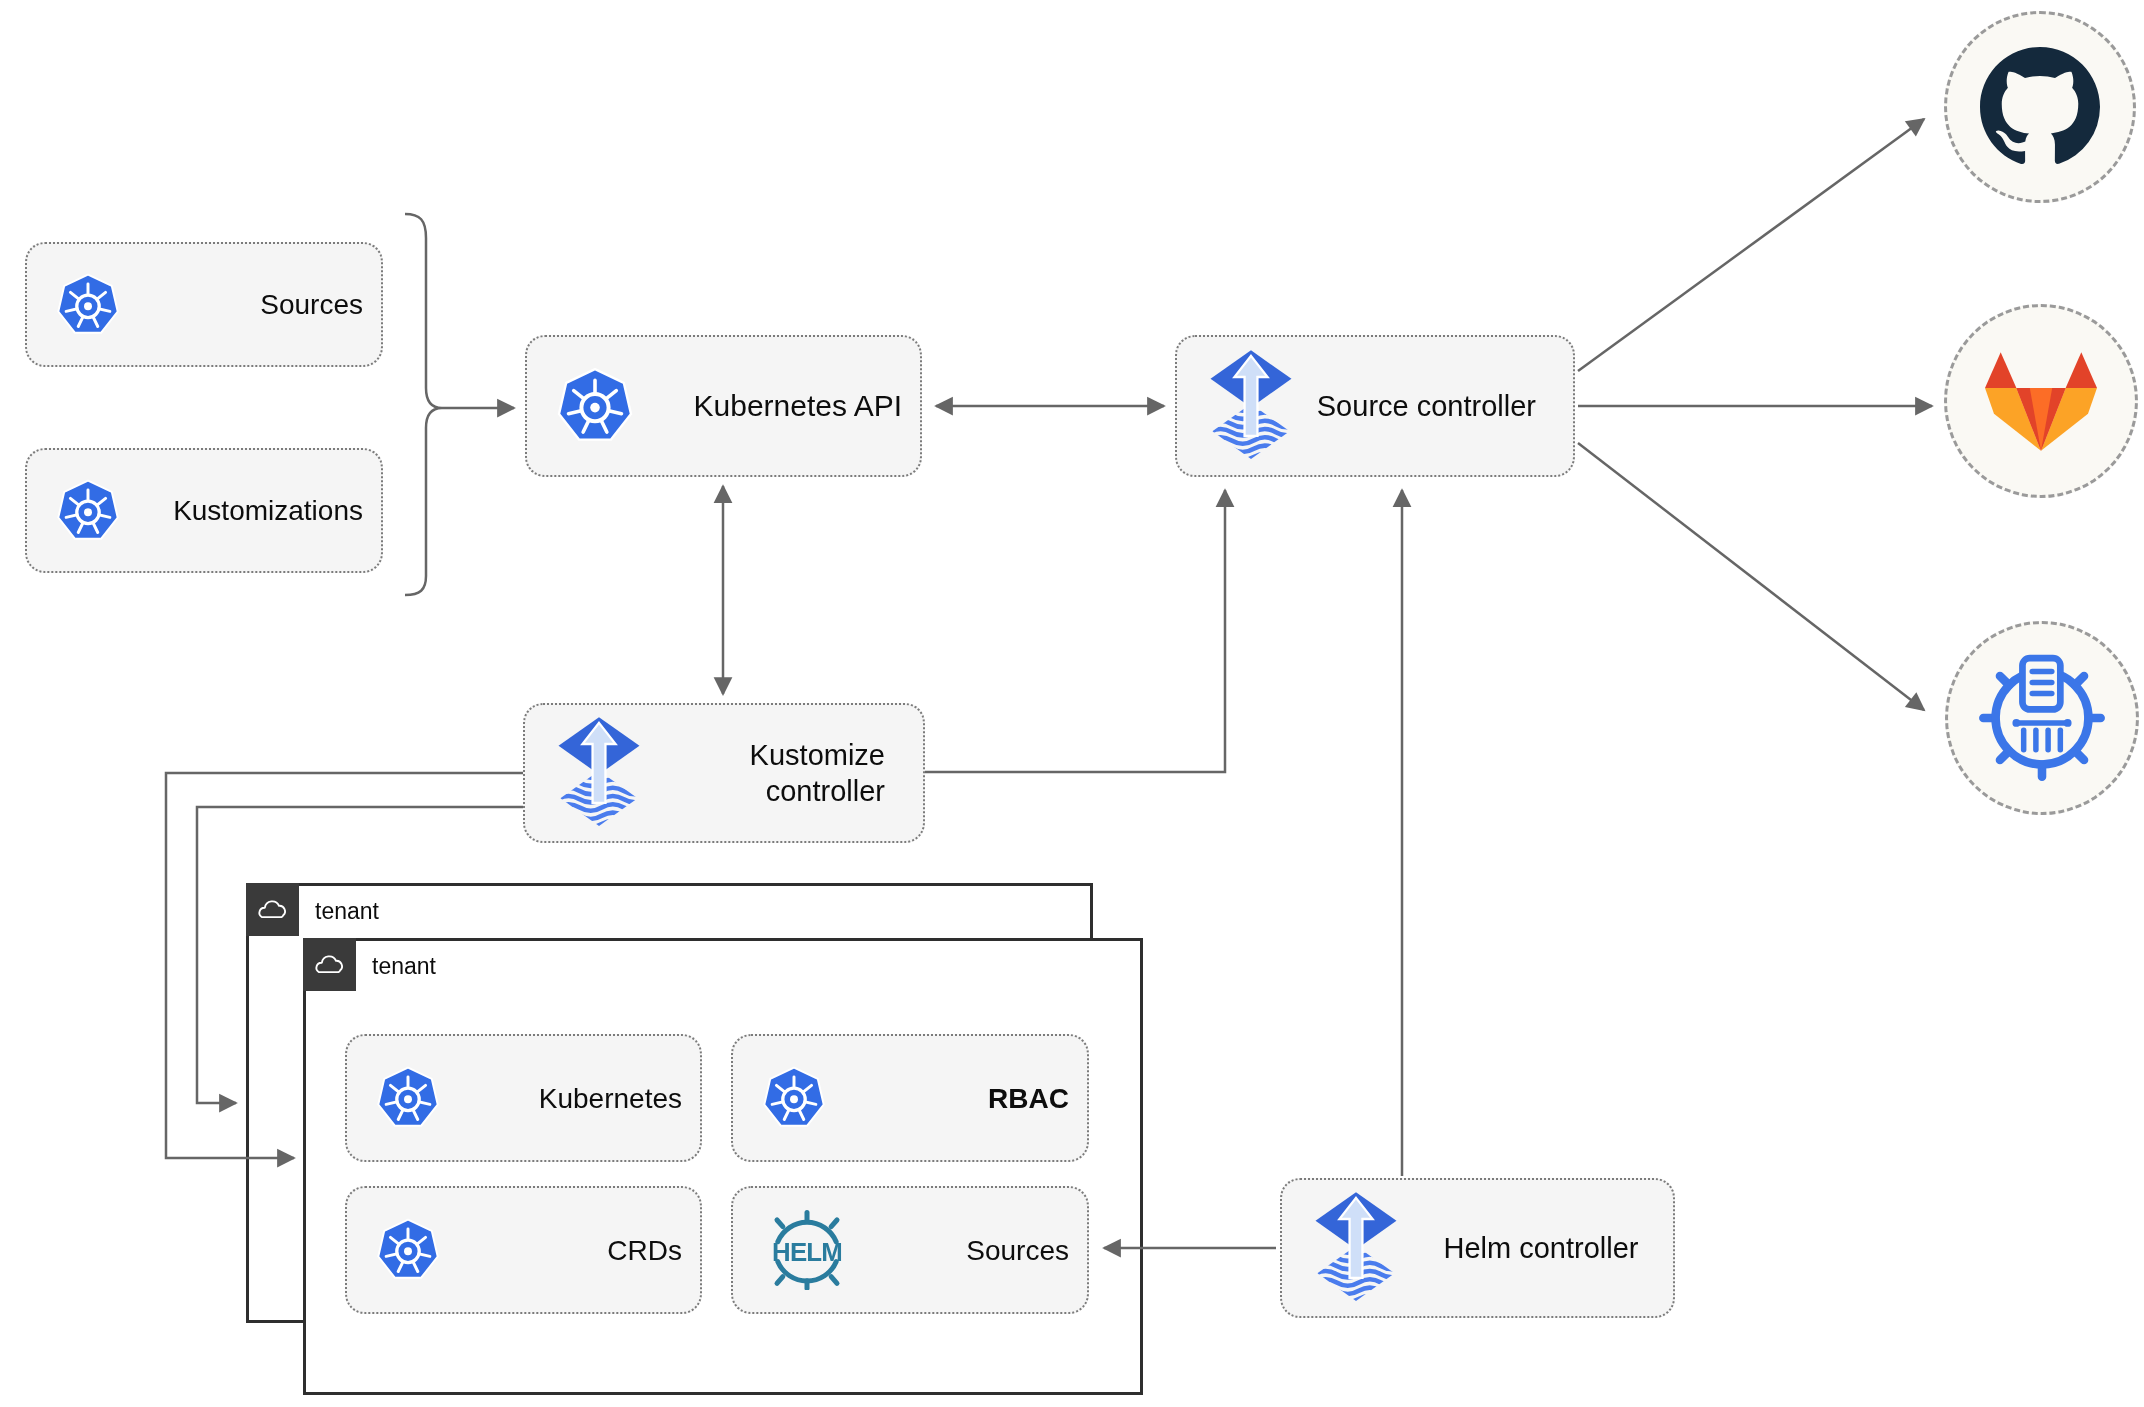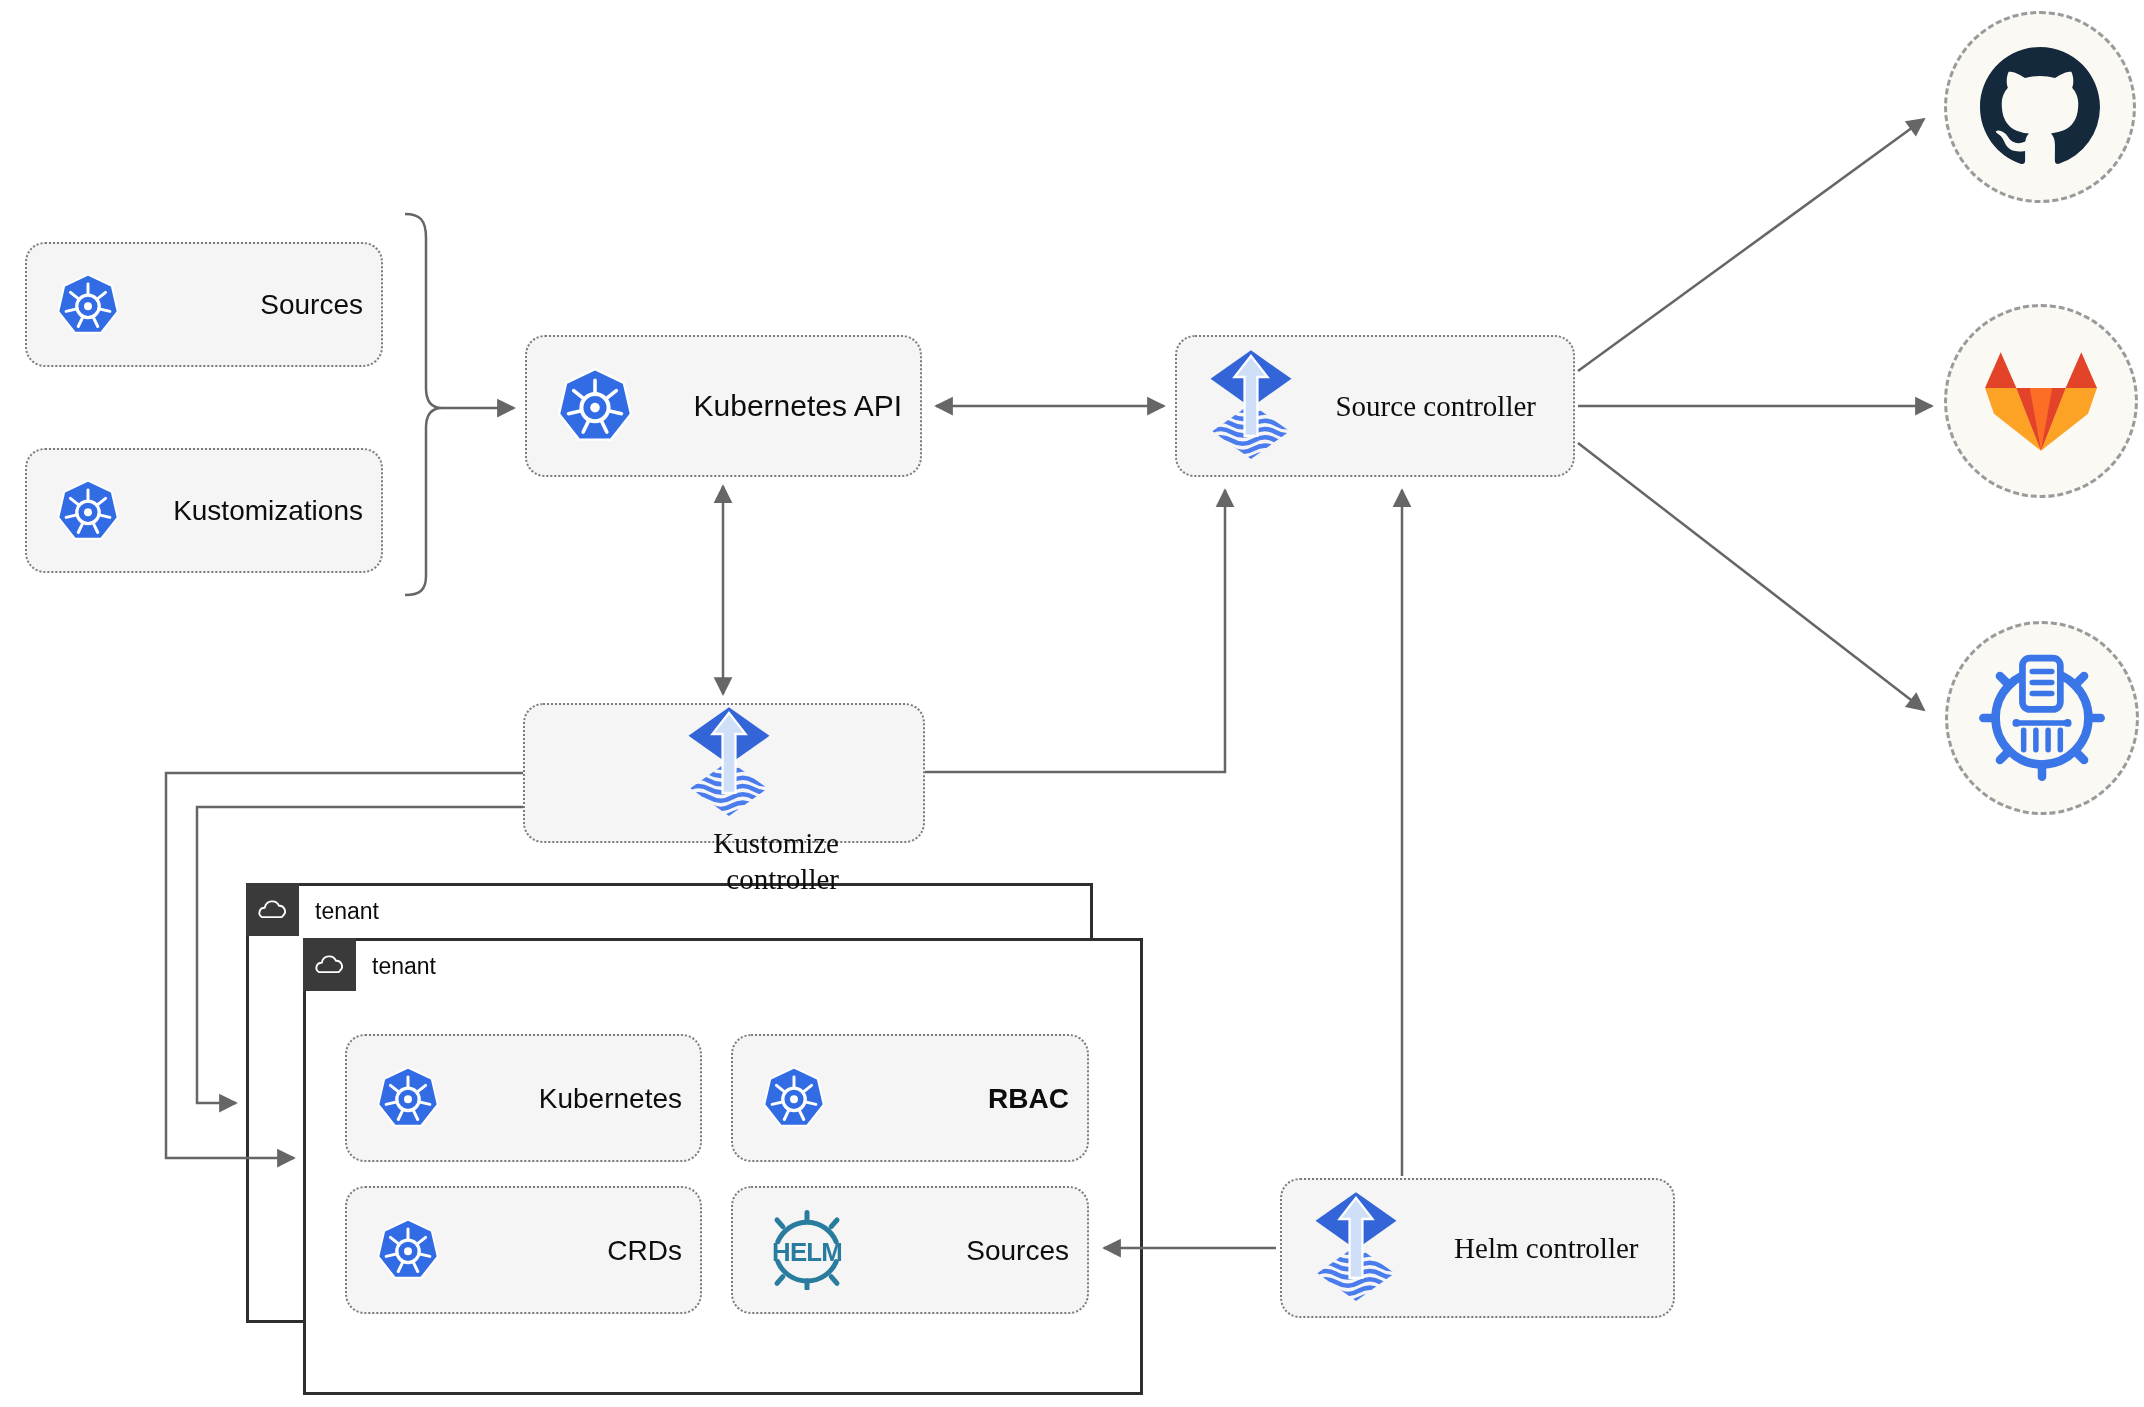--- a/index.html
+++ b/index.html
@@ -6,21 +6,21 @@
   #canvas{
     position:relative;width:2144px;height:1407px;background:#ffffff;overflow:hidden;
     font-family:"Liberation Sans", sans-serif;color:#111;
   }
   
   .node{
     position:absolute;background:#f5f5f5;border:2px dotted #7b7b7b;border-radius:20px;
     display:flex;align-items:center;box-sizing:border-box;padding:0 18px 0 28px;
   }
   .node .label{flex:1;text-align:right;font-size:28px;color:#0d0d0d;line-height:1.25;}
-  .node .label.two-line{max-width:220px;margin:4px auto;font-family:Liberation Serif, serif;}
+  .node .label.two-line{max-width:220px;margin:16px auto;}
   .icon{flex:0 0 auto;display:block;}
   
   .tenant{position:absolute;background:#ffffff;border:3px solid #2e2e2e;box-sizing:border-box;}
   .tenant .corner{
     position:absolute;top:-3px;left:-3px;width:53px;height:53px;background:#3a3a3a;
     display:flex;align-items:center;justify-content:center;
   }
   .tenant .tlabel{
     position:absolute;top:0;left:66px;height:50px;display:flex;align-items:center;
     font-size:23px;color:#0d0d0d;
@@ -197,21 +197,21 @@
     <div class="label" style="font-size:30px;">Kubernetes API</div>
   </div>
 
   <div class="node" style="left:1175px;top:335px;width:400px;height:142px;">
     <svg class="icon" width="92" height="116">
         <use href="#sym-flux"></use>
       </svg>
     <div class="label two-line" style="font-size:29px;">Source controller</div>
   </div>
 
-  <div class="node" style="left:523px;top:703px;width:402px;height:140px;flex-direction:column;">
+  <div class="node" style="left:523px;top:703px;width:402px;height:140px;">
     <svg class="icon" width="92" height="116">
         <use href="#sym-flux"></use>
       </svg>
     <div class="label two-line" style="font-size:29px;">Kustomize controller</div>
   </div>
 
   <div class="node" style="left:1280px;top:1178px;width:395px;height:140px;">
     <svg class="icon" width="92" height="116">
         <use href="#sym-flux"></use>
       </svg>

